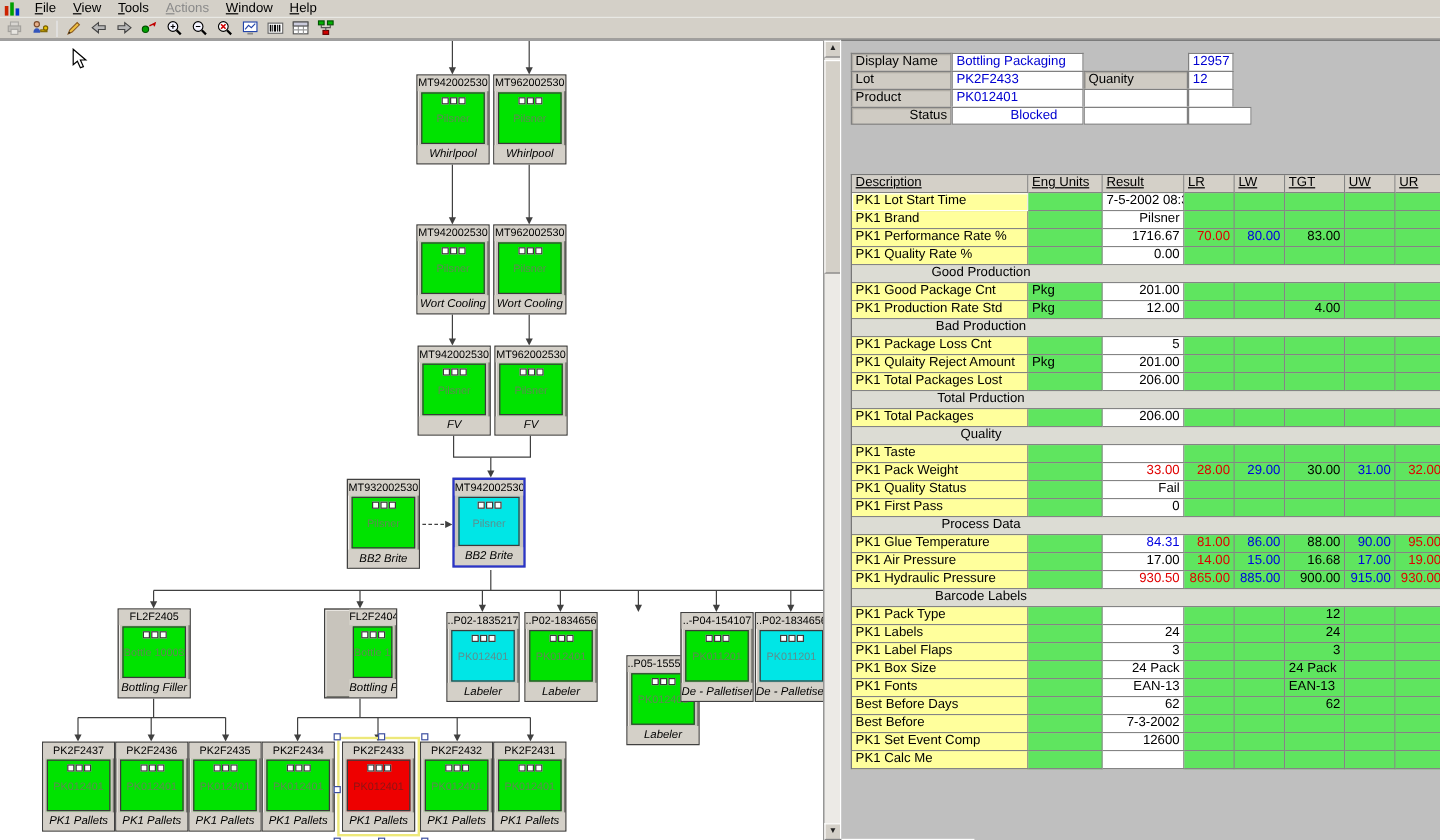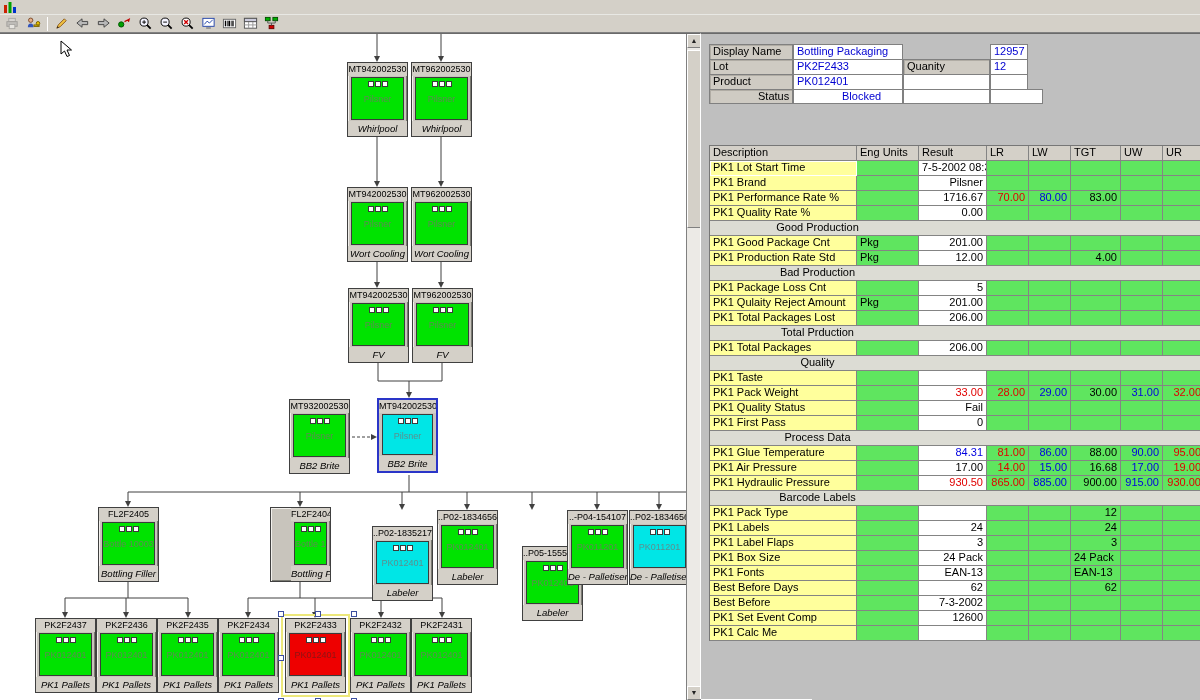--- a/index.html
+++ b/index.html
@@ -63,37 +63,45 @@
   .w1{width:84px}.w2{width:110px}.w3{width:87px}.w4{width:38px}.w34{width:87px}
   
   #rtable{position:absolute;left:8px;top:111px;font-size:11px;border-top:1px solid #777;border-left:1px solid #777;}
   .trow{display:flex;height:15px;}
   .tc{border-right:1px solid #848484;border-bottom:1px solid #848484;padding:0 3px;line-height:13.5px;
     overflow:hidden;white-space:nowrap;}
   .c-desc{width:147px}.c-eng{width:62px}.c-res{width:68px;text-align:right}
   .c-lr{width:42px;text-align:right;color:#E00000}.c-lw{width:42px;text-align:right;color:#0000E0}
   .c-tgt{width:50px;text-align:right}.c-uw{width:42px;text-align:right;color:#0000E0}
   .c-ur{width:42px;text-align:right;color:#E00000}
-  .hdr .tc{background:#D4D0C8;color:#000;text-align:left;}
+  .hdr .tc{background:#D4D0C8;color:#000;text-align:left;text-decoration:underline;}
   .d-desc{background:#FFFF9C}.d-green{background:#5FE55F}.d-res{background:#fff;color:#000;}
   .sec{width:493px;background:#DCDCD4;text-align:left;}
   .sec span{display:inline-block;width:209px;text-align:center;}
   .res-r{color:#E00000}.res-b{color:#0000E0}
   .ta-l{text-align:left}
   .focus-cell{outline:1px solid #fff;outline-offset:-1px;}
 </style>
 </head>
 <body>
 
 <div id="menubar">
   <svg id="appicon" viewBox="0 0 16 13">
     <rect x="1" y="4" width="3" height="8" fill="#cc2200"></rect>
     <rect x="5.5" y="1" width="3" height="11" fill="#00a000"></rect>
     <rect x="10" y="6" width="3" height="6" fill="#0033cc"></rect>
   </svg>
+  <div id="menu-items" style="display: flex;">
+      <div class="menu-item"><u>F</u>ile</div>
+      <div class="menu-item"><u>V</u>iew</div>
+      <div class="menu-item"><u>T</u>ools</div>
+      <div class="menu-item disabled"><u>A</u>ctions</div>
+      <div class="menu-item"><u>W</u>indow</div>
+      <div class="menu-item"><u>H</u>elp</div>
+    </div>
 </div>
 
 <div id="toolbar">
     <div class="tbtn disabled">
       <svg viewBox="0 0 16 16">
         <rect x="4" y="2.5" width="7" height="4" fill="#ddd" stroke="#777"></rect>
         <rect x="2" y="6" width="11" height="5" fill="#a9a9a9" stroke="#666"></rect>
         <rect x="4.5" y="9" width="6" height="4.5" fill="#fff" stroke="#777"></rect>
       </svg>
     </div>
@@ -359,21 +367,21 @@
           <div class="body green">
             <div class="ind">
               <i></i>
               <i></i>
               <i></i>
             </div>
             <div class="blab">Bottle 10003</div>
           </div>
           <div class="proc">Bottling Filler</div>
         </div>
-        <div class="node" style="left: 372px; top: 492px;">
+        <div class="node" style="left: 372px; top: 476px;">
           <div class="ttl">..P02-1835217</div>
           <div class="body cyan">
             <div class="ind">
               <i></i>
               <i></i>
               <i></i>
             </div>
             <div class="blab">PK012401</div>
           </div>
           <div class="proc">Labeler</div>

